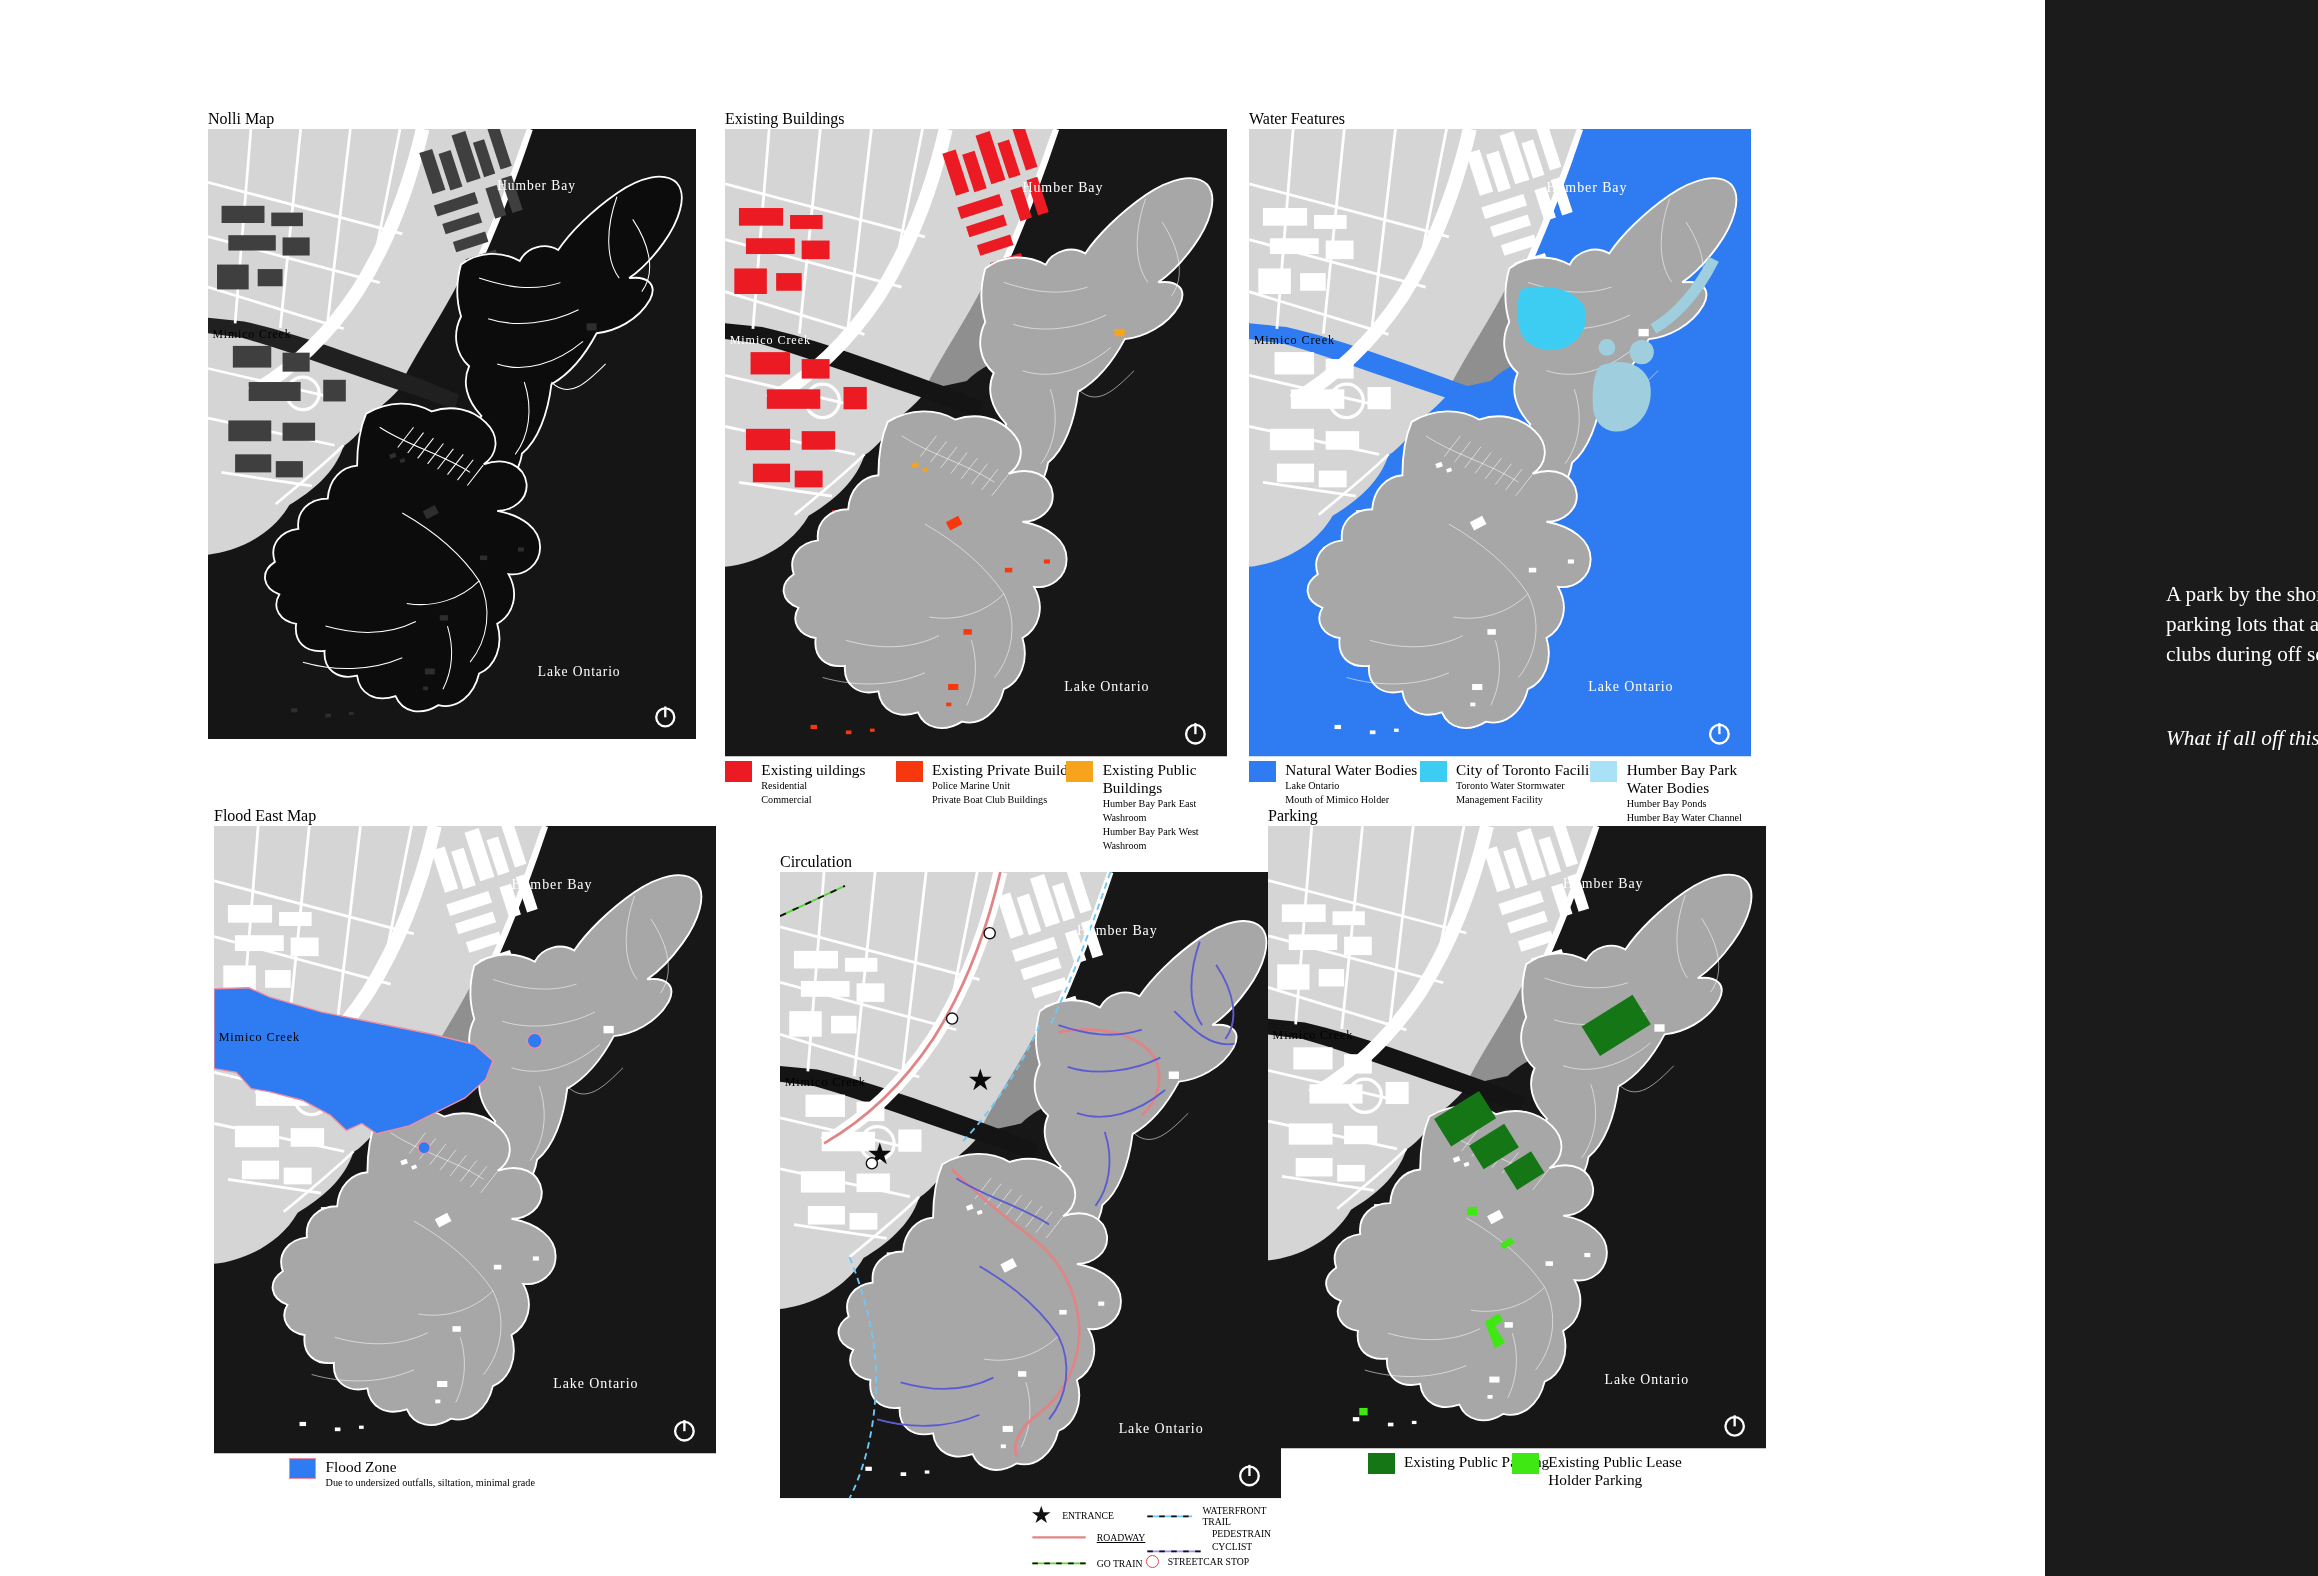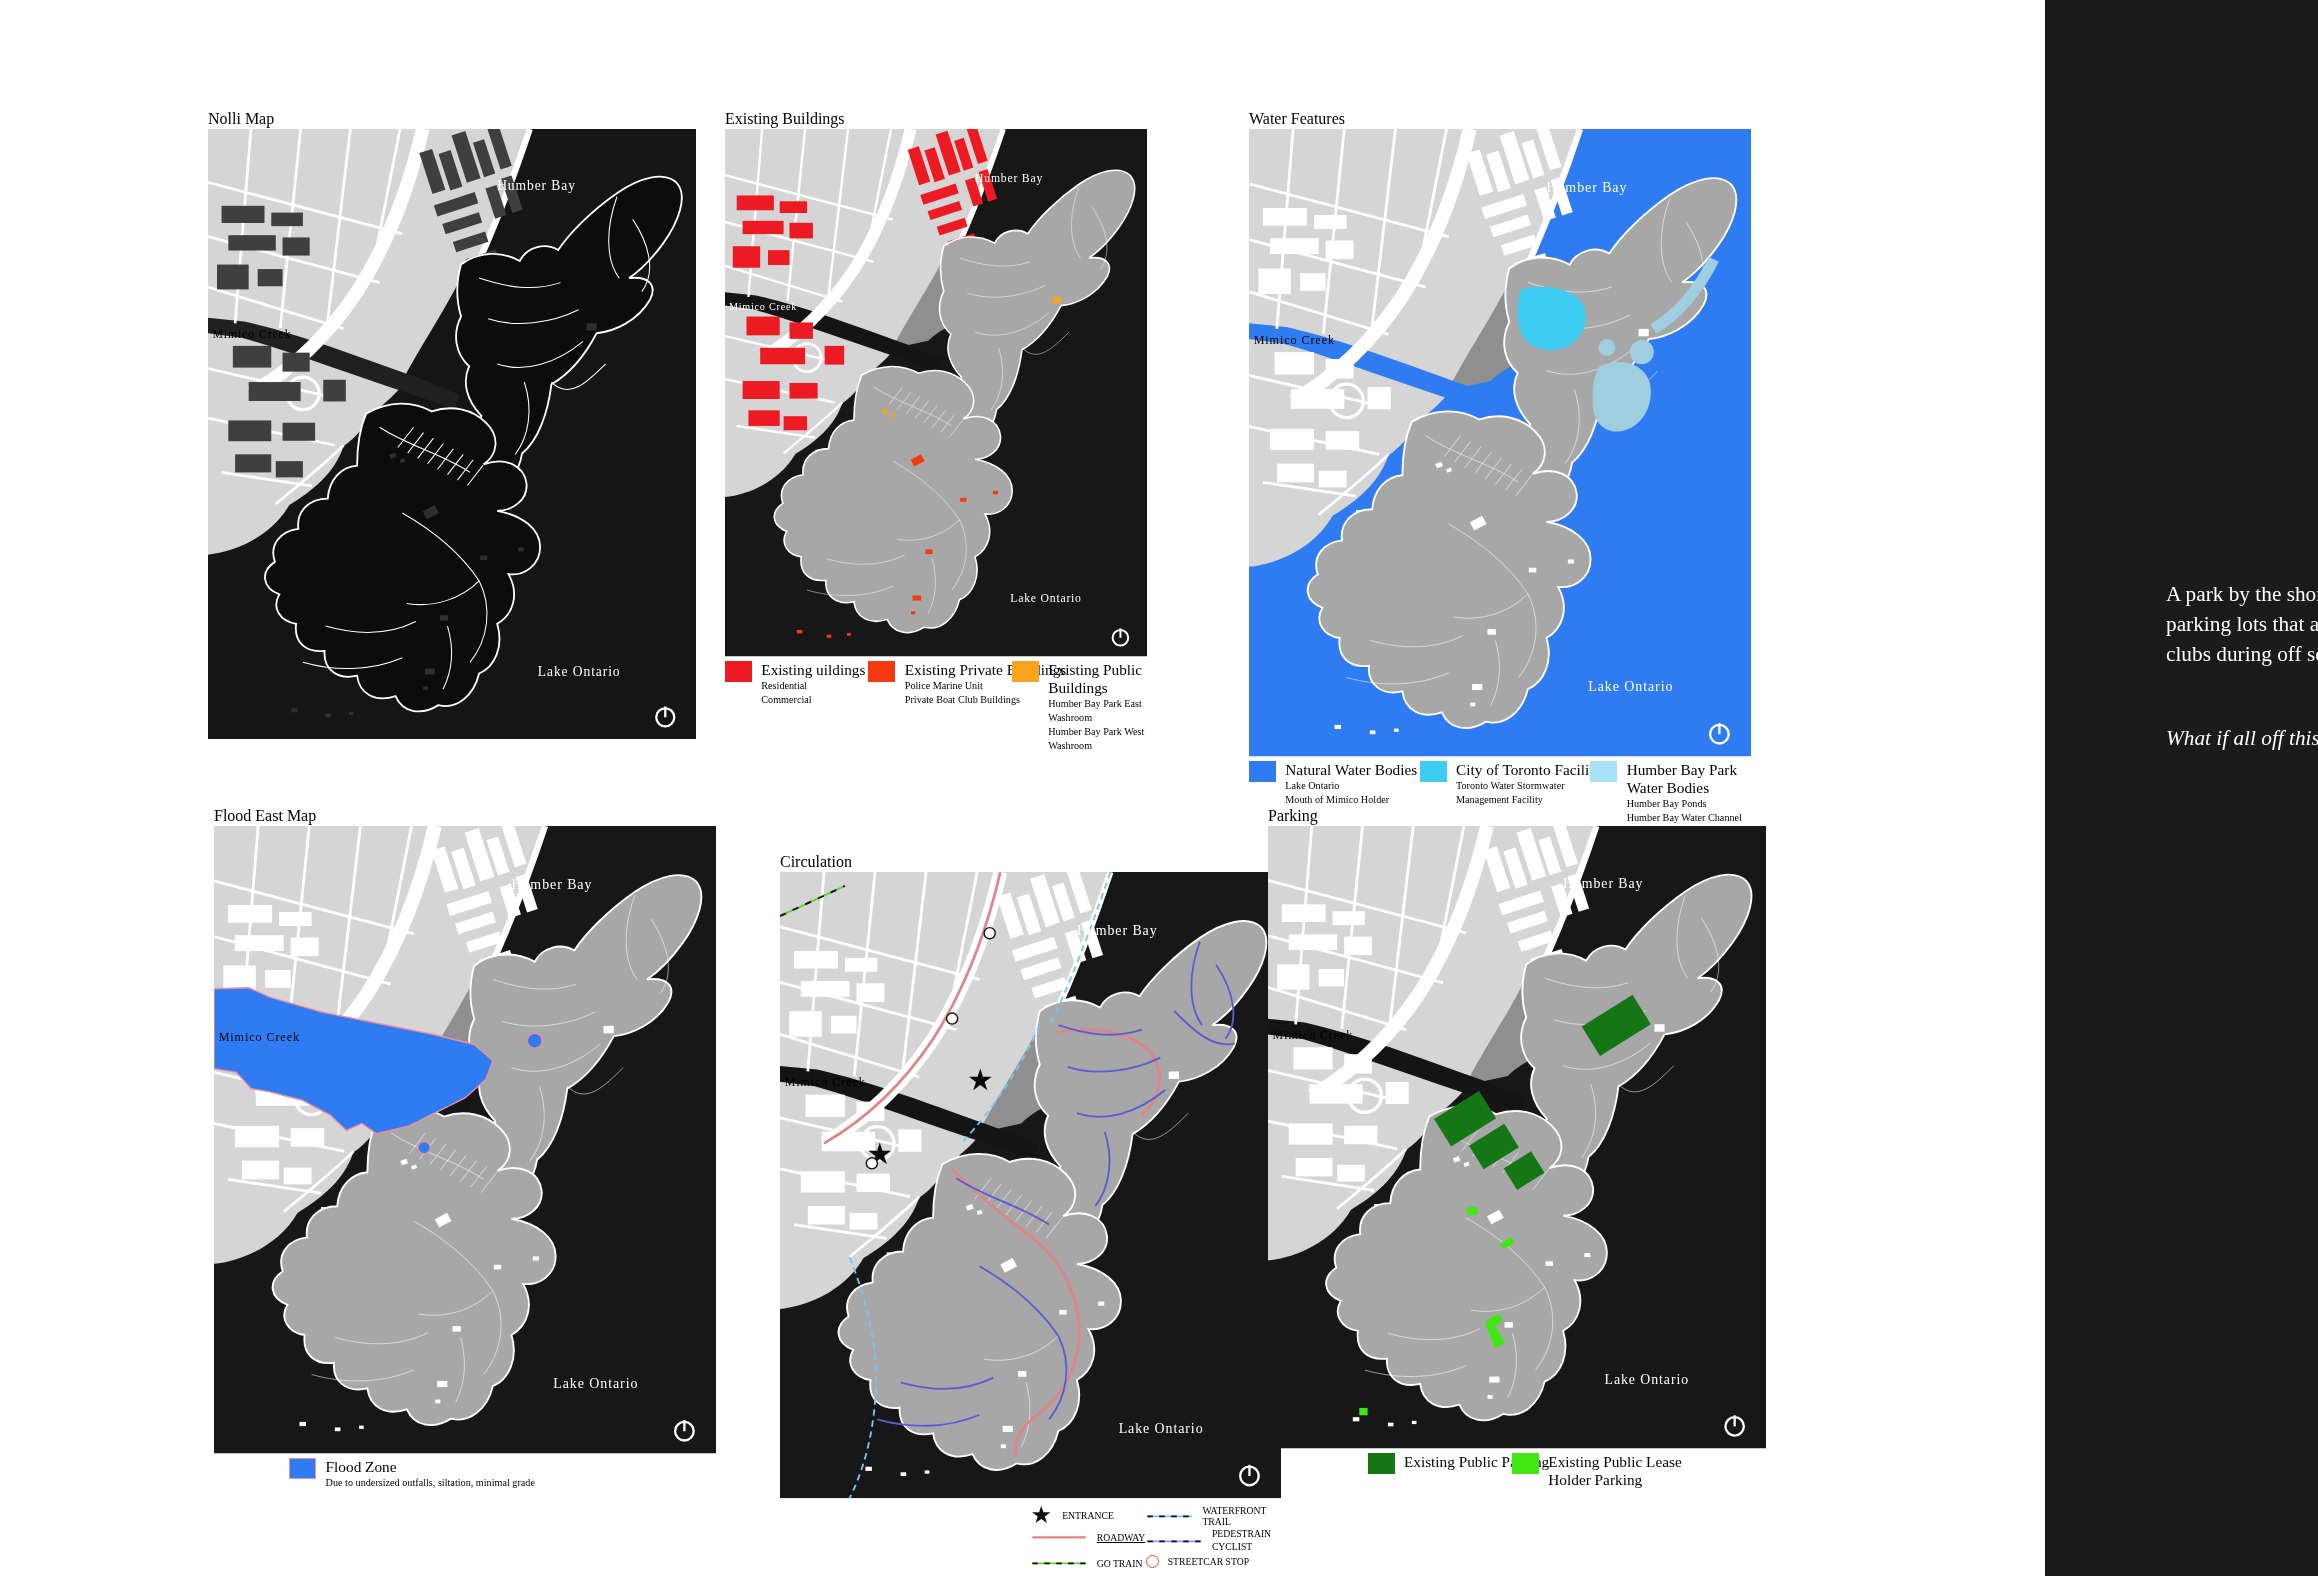--- a/index.html
+++ b/index.html
@@ -186,21 +186,21 @@
       <text class="lbl" x="640" y="135" font-size="30" fill="#ffffff">Humber Bay</text>
       <text class="lbl" x="10" y="462" font-size="26" fill="#000000">Mimico Creek</text>
       <text class="lbl" x="730" y="1210" font-size="30" fill="#ffffff">Lake Ontario</text>
       <g stroke="#ffffff" stroke-width="5" fill="none">
         <circle cx="1012" cy="1302" r="20"></circle>
           <line x1="1012" y1="1278" x2="1012" y2="1302"></line>
       </g>
     </svg>
   </div>
 
-  <div class="map-block" style="left:725px;top:109px;width:422px;">
+  <div class="map-block" style="left:725px;top:109px;width:502px;">
     <div class="map-title">Existing Buildings</div>
     <svg class="map map--red" viewBox="0 0 1080 1350">
       <use href="#basemap"></use>
       <text class="lbl" x="640" y="135" font-size="30" fill="#ffffff">Humber Bay</text>
       <text class="lbl" x="10" y="462" font-size="26" fill="#ffffff">Mimico Creek</text>
       <text class="lbl" x="730" y="1210" font-size="30" fill="#ffffff">Lake Ontario</text>
       <g stroke="#ffffff" stroke-width="5" fill="none">
         <circle cx="1012" cy="1302" r="20"></circle>
           <line x1="1012" y1="1278" x2="1012" y2="1302"></line>
       </g>
@@ -383,21 +383,21 @@
         </svg>
         <span>GO TRAIN</span>
       </div>
       <div class="ent" style="left:73%;top:1.9px;">
         <svg width="56" height="4.6" viewBox="0 0 99.5938 10">
           <line x1="2" y1="5" x2="118" y2="5" stroke-width="4" stroke="#6fc8f5"></line>
           <line x1="2" y1="5" x2="118" y2="5" stroke="#111" stroke-width="4" stroke-dasharray="12 14"></line>
         </svg>
         <span>WATERFRONT TRAIL</span>
       </div>
-      <div class="ent" style="left:73%;top:24px;align-items:center;">
+      <div class="ent" style="left:73%;top:24px;align-items:flex-end;">
         <svg width="56" height="4.6" style="margin-top:2.8px;" viewBox="0 0 120 10">
           <line x1="2" y1="5" x2="118" y2="5" stroke-width="4" stroke="#a98bf5"></line>
           <line x1="2" y1="5" x2="118" y2="5" stroke="#111" stroke-width="4" stroke-dasharray="12 14"></line>
         </svg>
         <span class="two-line">
           <span>PEDESTRAIN</span><br>
           <span>CYCLIST</span>
         </span>
       </div>
       <div class="ent" style="left:73%;top:52px;gap:9px;">

